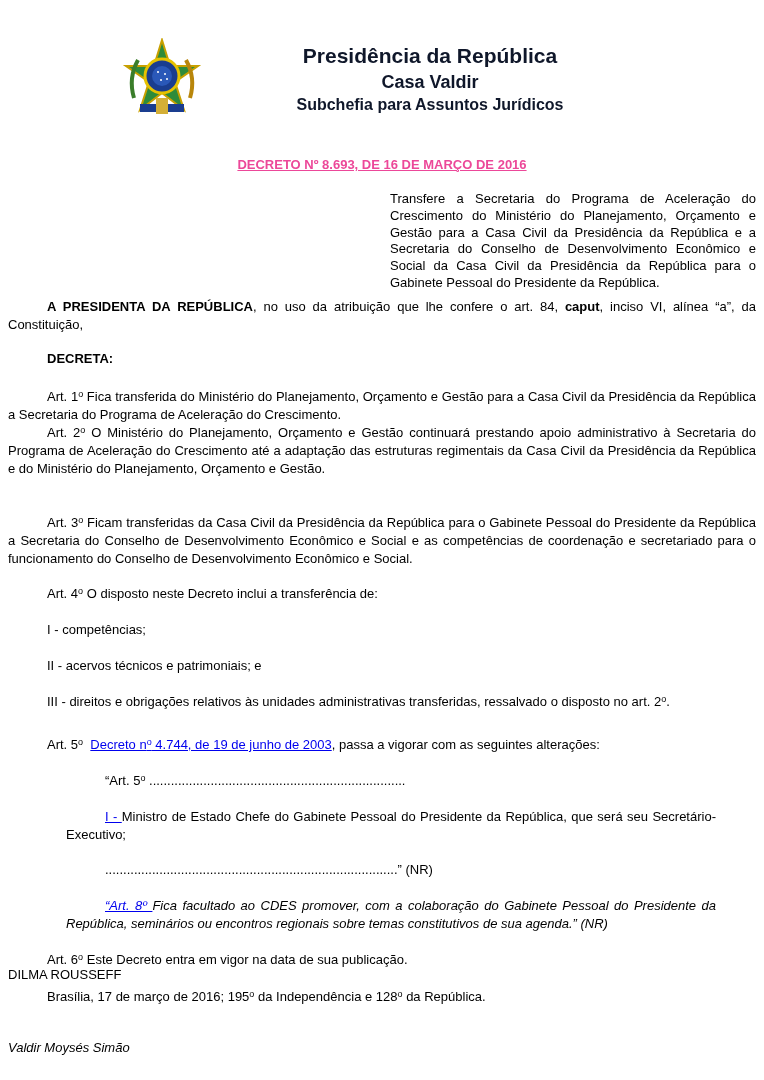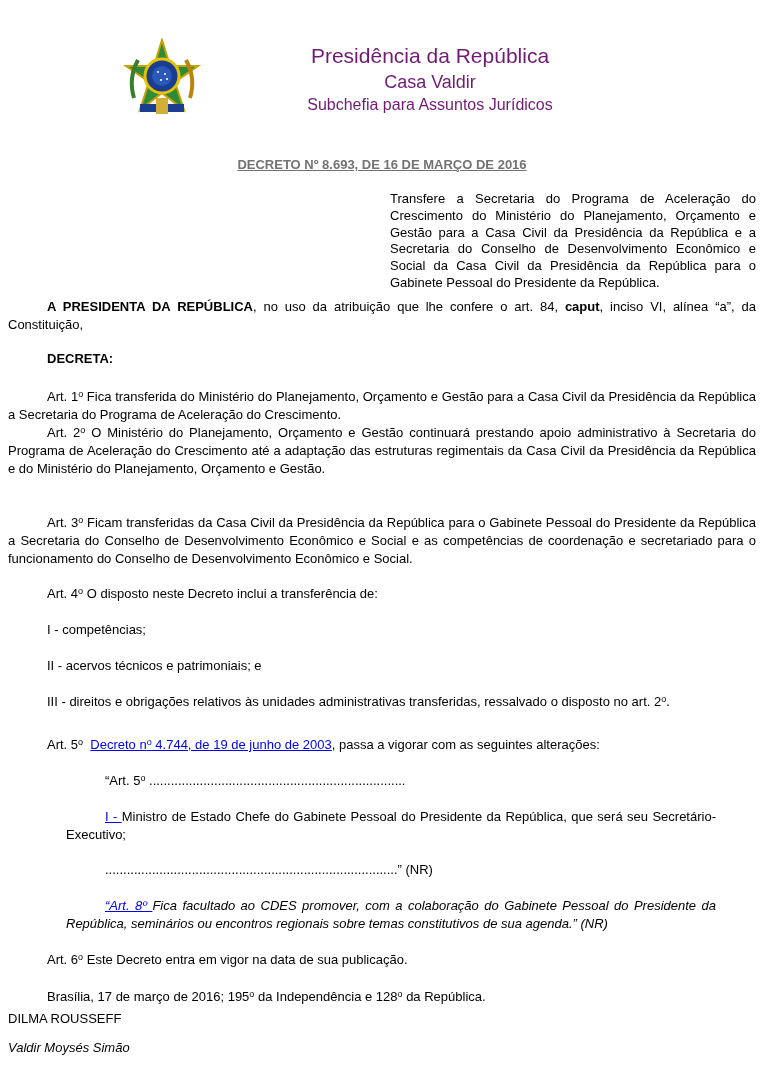--- a/index.html
+++ b/index.html
@@ -1,26 +1,26 @@
 <!DOCTYPE html>
 <html><head>
   <meta charset="utf-8">
   <style>
     html, body { margin: 0; padding: 0; background: #ffffff; }
     body {
       width: 764px; height: 1080px; position: relative; overflow: hidden;
       font-family: "Liberation Sans", sans-serif; font-size: 13px; color: #000;
     }
     .abs { position: absolute; }
-    .header-title { left: 230px; width: 400px; text-align: center; color: #701a75; font-weight: normal; }
+    .header-title { left: 230px; width: 400px; text-align: center; color: #0f172a; font-weight: bold; }
     .t1 { top: 44px; font-size: 21px; }
     .t2 { top: 72px; font-size: 18px; }
     .t3 { top: 96px; font-size: 16px; }
     .decree-title { top: 157px; left: 0; width: 764px; text-align: center; font-weight: bold; font-size: 13px; }
-    .decree-title a { color: #737373; text-decoration: underline; }
+    .decree-title a { color: #ec4899; text-decoration: underline; }
     .ementa { top: 191px; left: 390px; width: 366px; color: #000000; text-align: justify; line-height: 16.8px; font-size: 13px; }
     .para { left: 8px; width: 748px; text-align: justify; line-height: 18px; text-indent: 39px; }
     .para.noindent { text-indent: 0; }
     .quote { left: 66px; width: 650px; text-align: justify; line-height: 18px; text-indent: 39px; }
     sup { font-size: 9px; vertical-align: 4px; line-height: 0; }
     a.lnk { color: #0000ee; text-decoration: underline; }
     .b { font-weight: bold; }
     .i { font-style: italic; }
   </style>
 </head>
@@ -77,14 +77,14 @@
 <div class="abs quote" style="top:808px;"><a href="#" class="lnk">I - </a><span> Ministro de Estado Chefe do Gabinete Pessoal do Presidente da República, que será seu Secretário-Executivo;</span></div>
 
 <div class="abs quote" style="top:861px;">.................................................................................” (NR)</div>
 
 <div class="abs quote" style="top:897px;font-style:italic;"><a href="#" class="lnk">“Art. 8º </a><span> Fica facultado ao CDES promover, com a colaboração do Gabinete Pessoal do Presidente da República, seminários ou encontros regionais sobre temas constitutivos de sua agenda.” (NR)</span></div>
 
 <div class="abs para" style="top:951px;"><span>Art. 6</span><sup>o</sup><span>  Este Decreto entra em vigor na data de sua publicação.</span></div>
 
 <div class="abs para" style="top:988px;"><span>Brasília, 17 de março de 2016; 195</span><sup>o</sup><span> da Independência e 128</span><sup>o</sup><span> da República.</span></div>
 
-<div class="abs para noindent" style="top:1010px;">DILMA ROUSSEFF</div>
+<div class="abs para noindent" style="top:966px;">DILMA ROUSSEFF</div>
 <div class="abs para noindent i" style="top:1039px;">Valdir Moysés Simão</div>
 
 </body></html>

